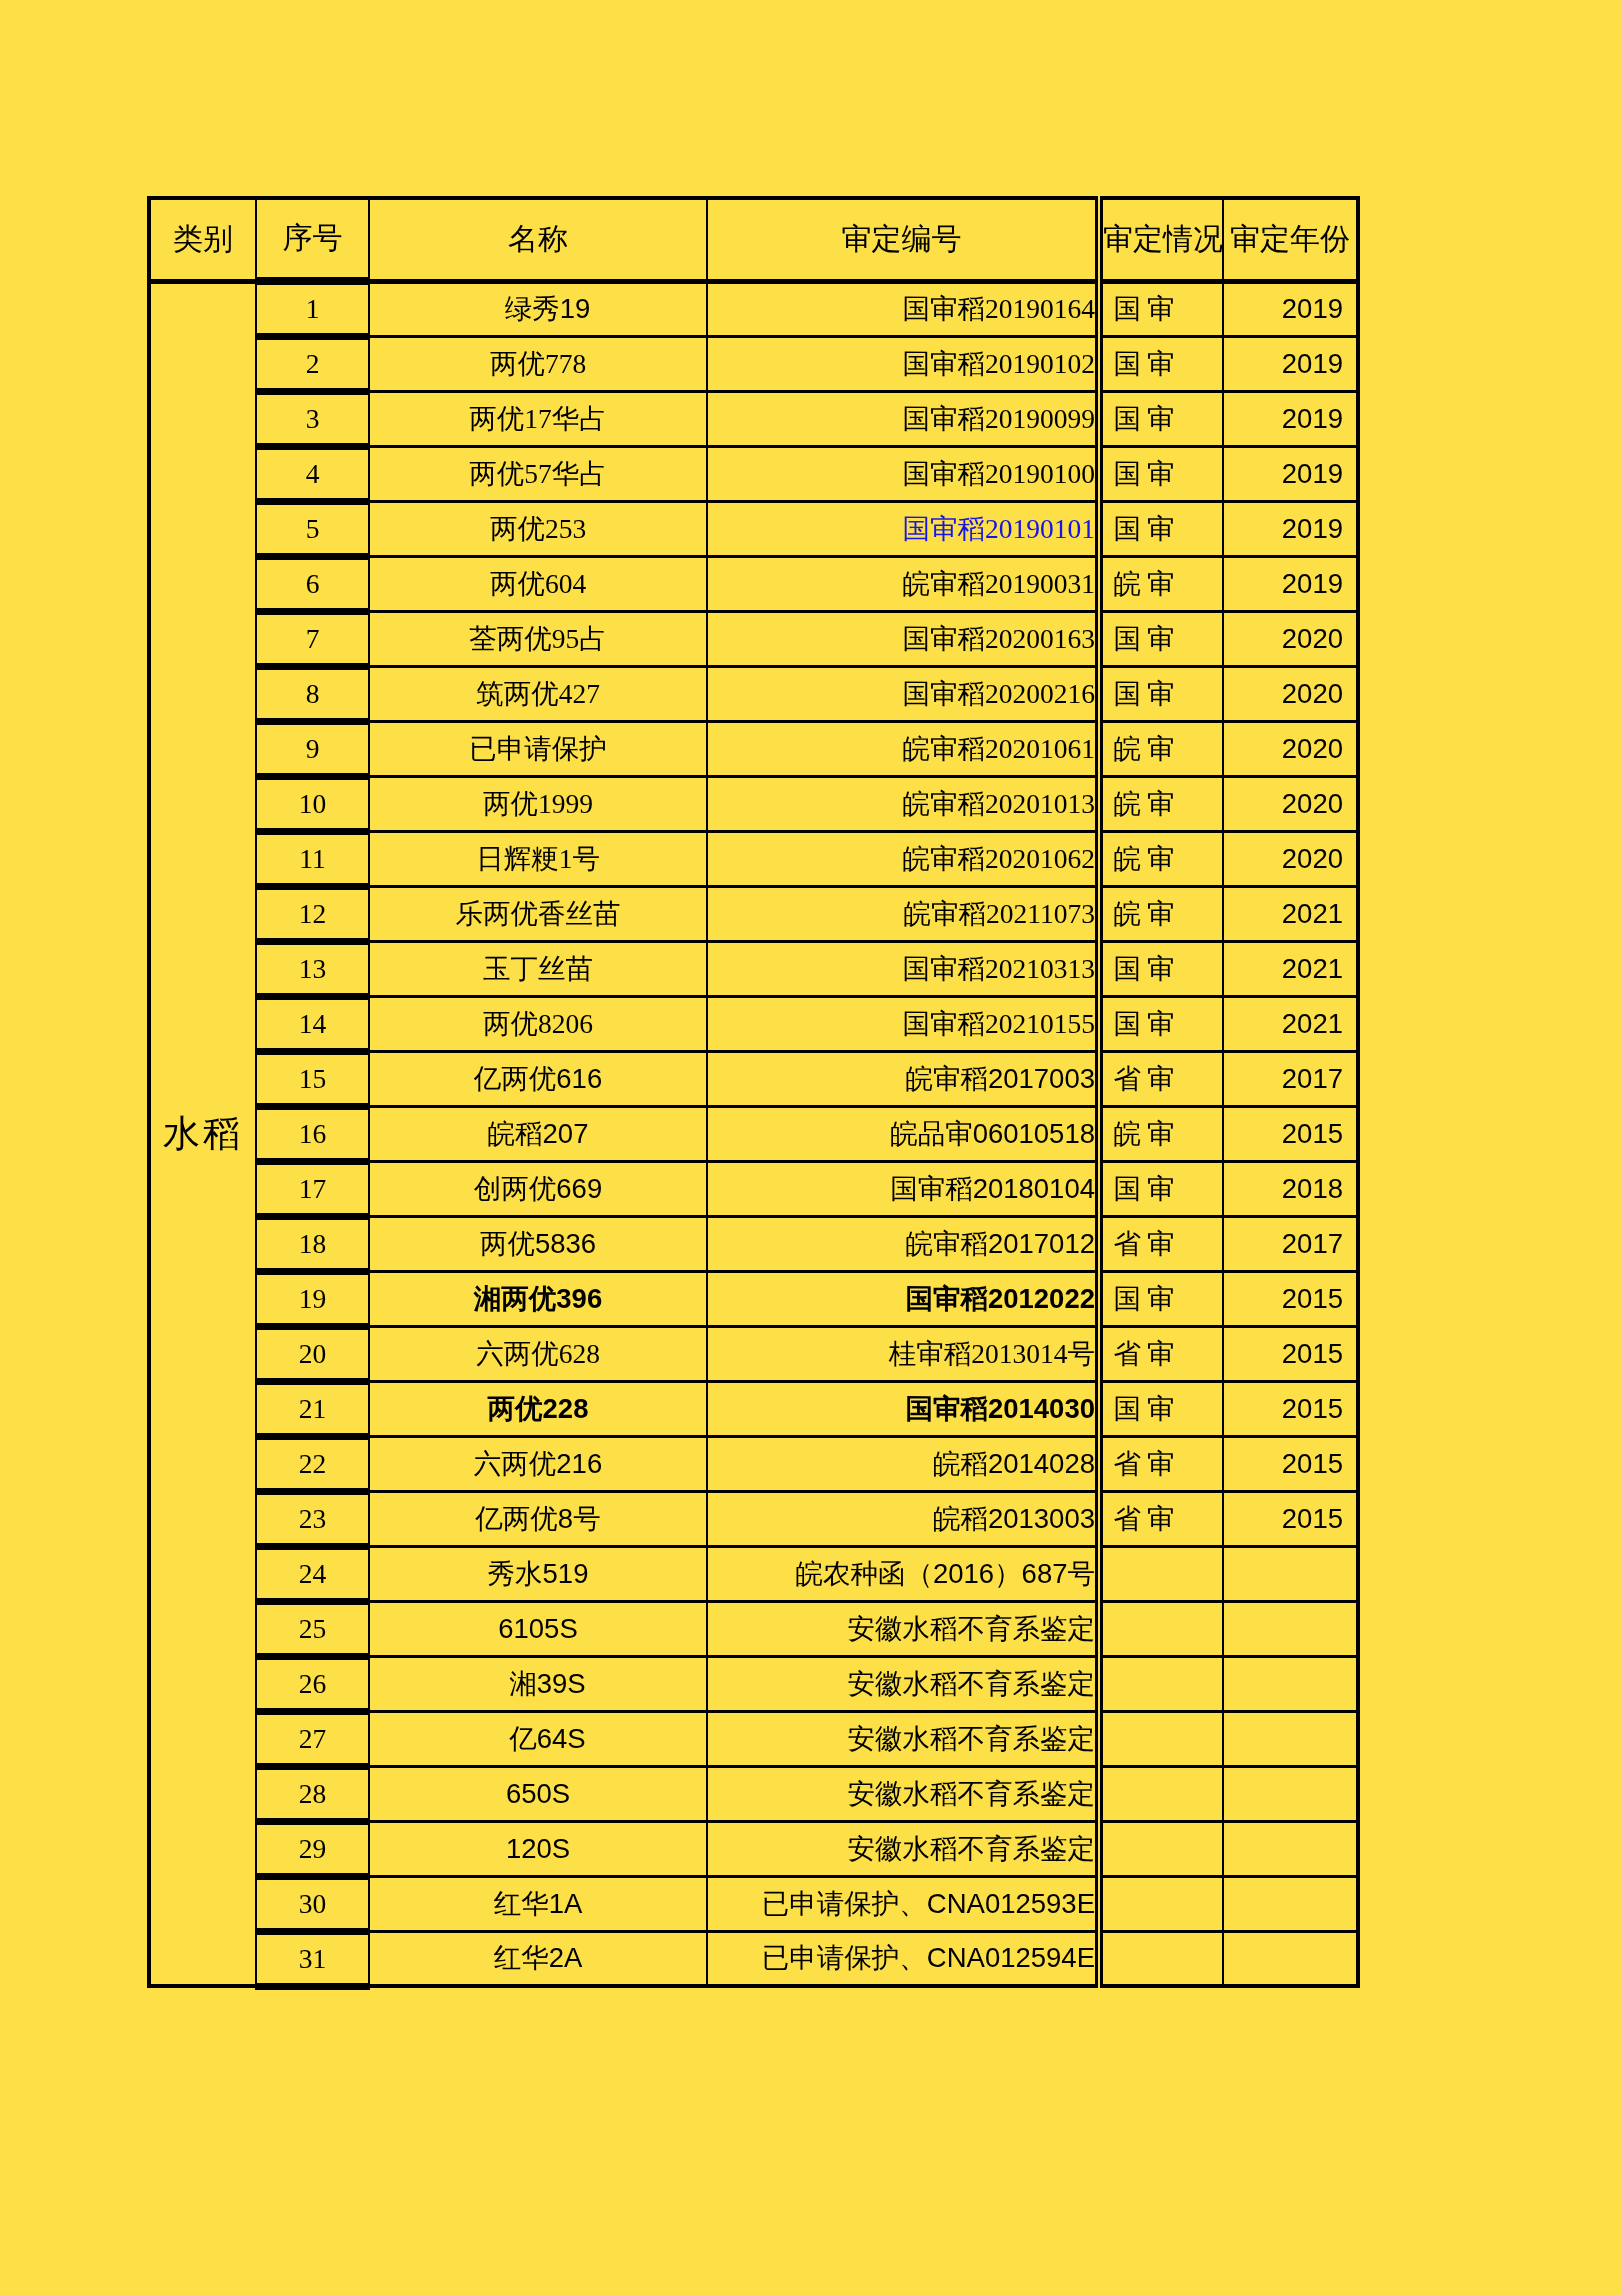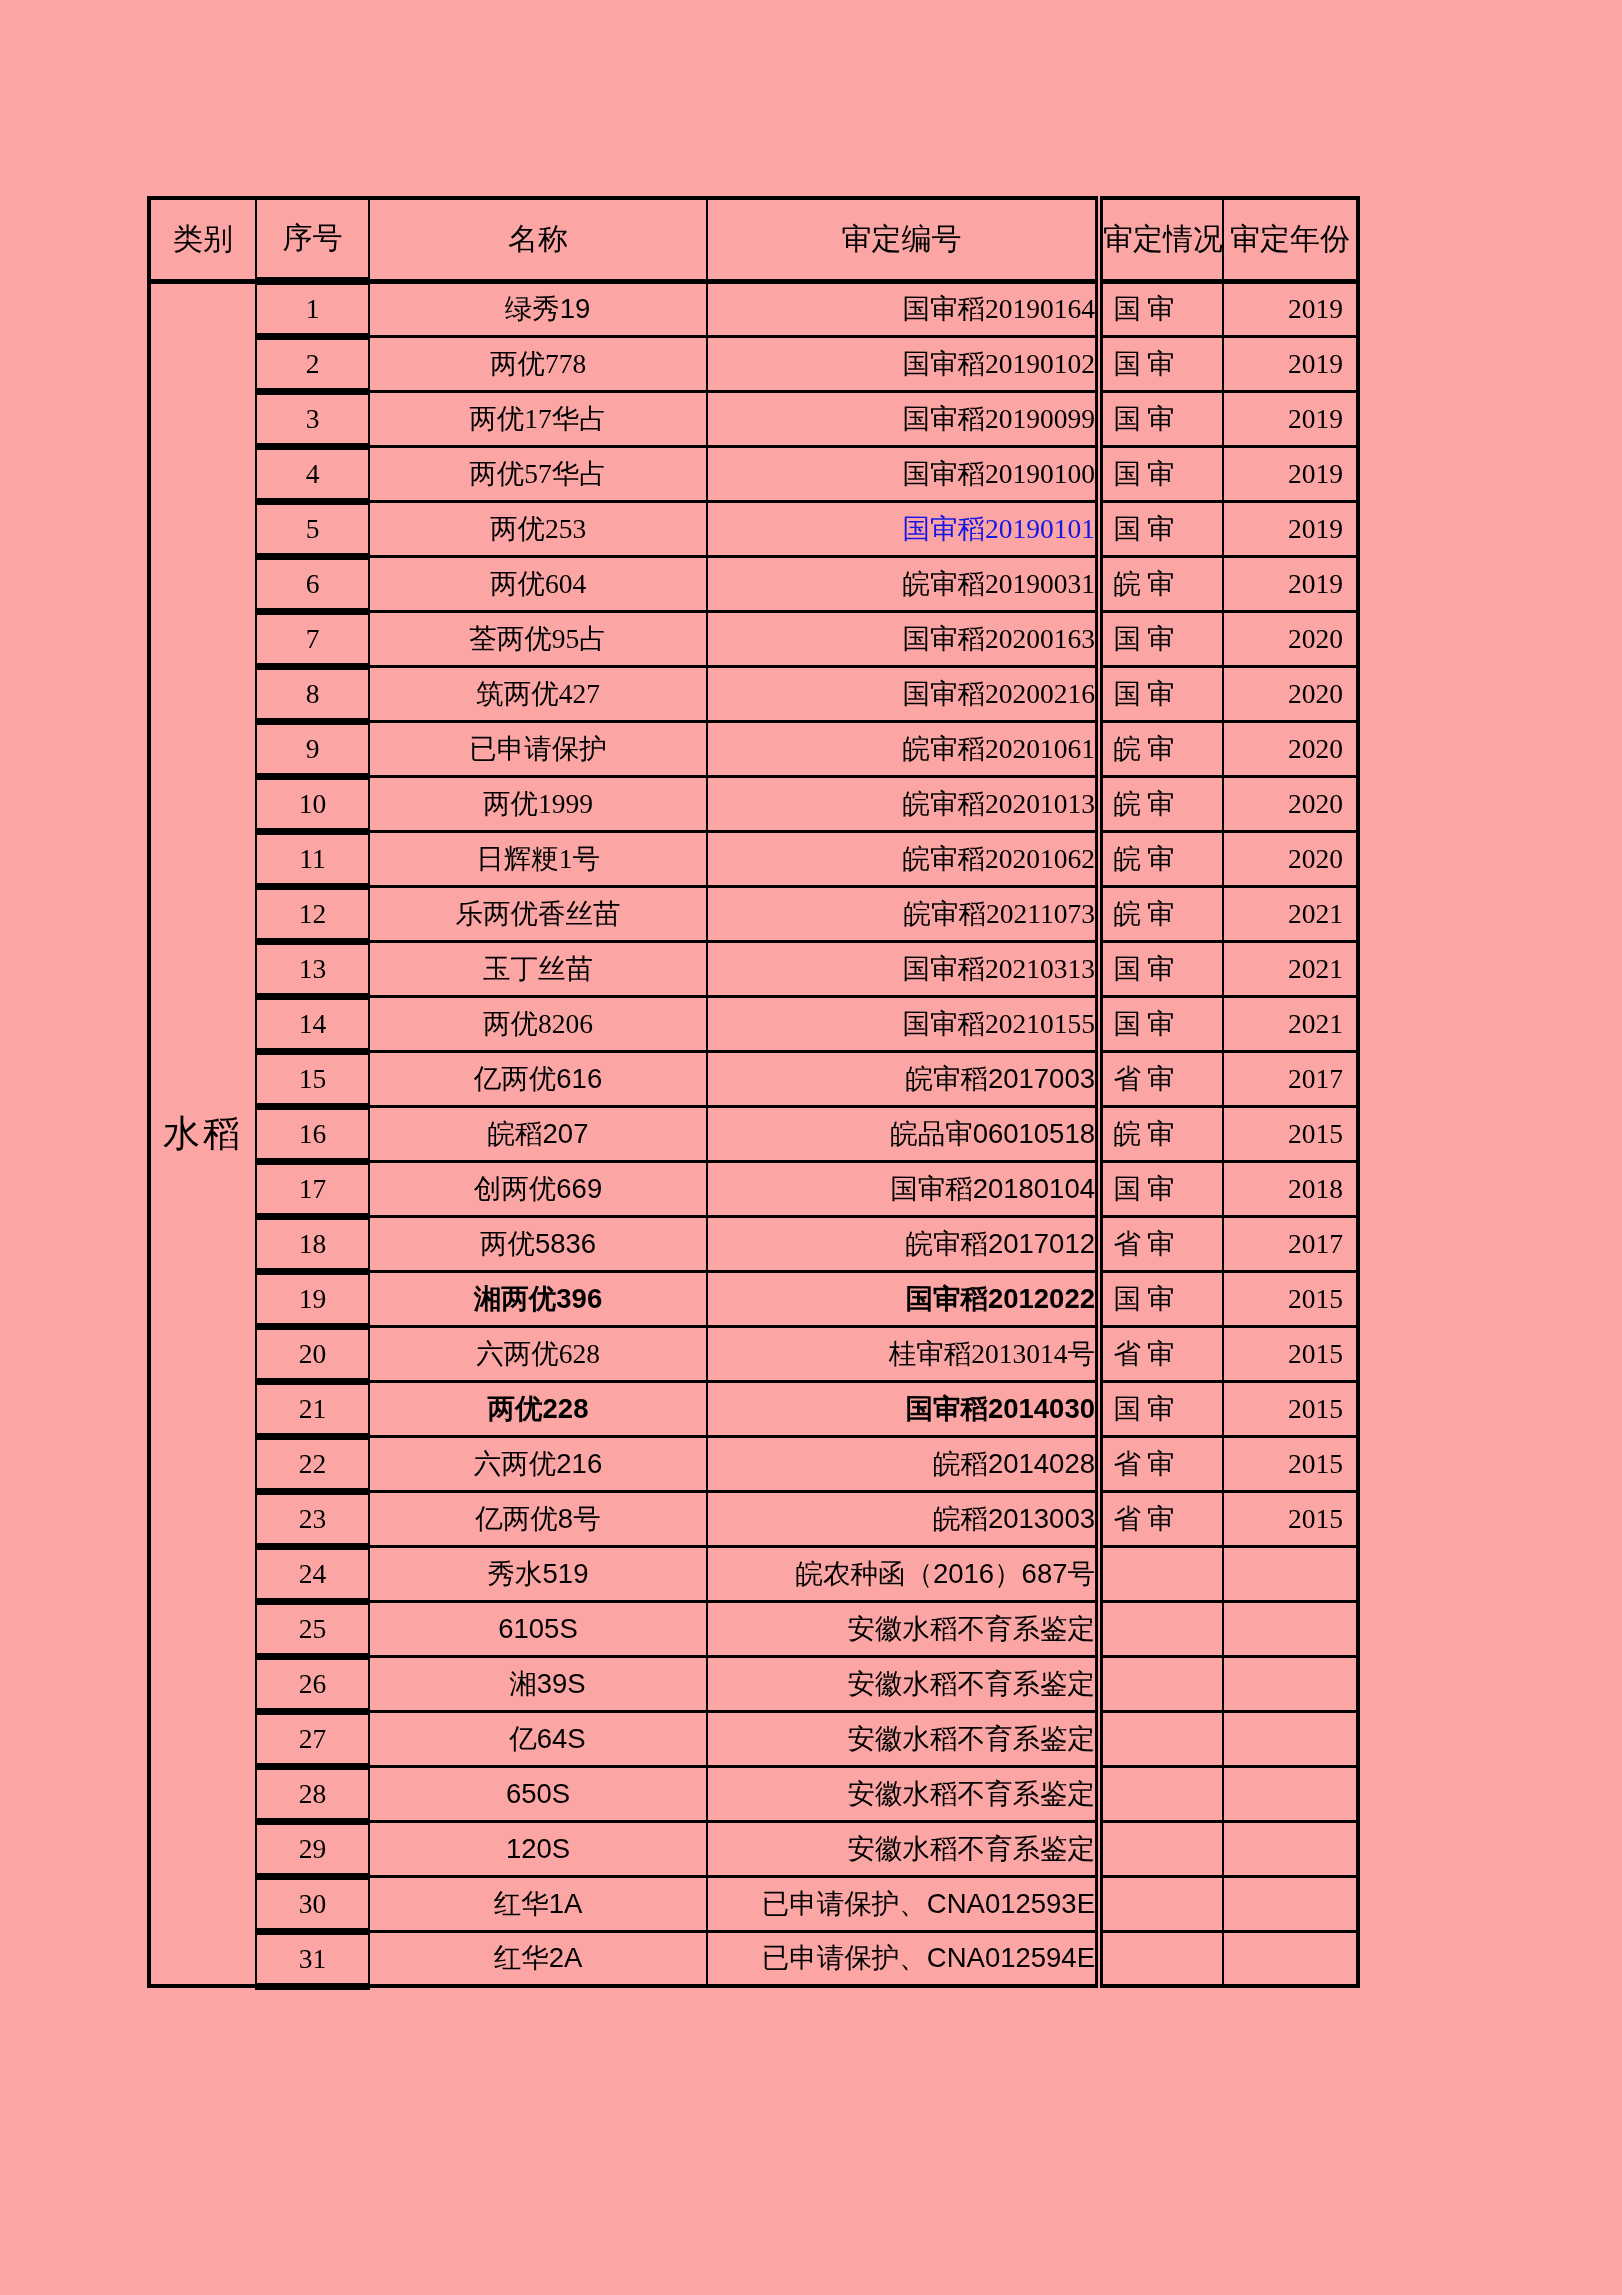--- a/index.html
+++ b/index.html
@@ -1,19 +1,19 @@
 <!DOCTYPE html>
 <html style="font-size:10.5px"><head>
 <meta charset="utf-8">
 <style>
   html,body { margin:0; padding:0; background:#ffffff; }
   .page {
     position:relative;
     width:1623px; height:2295px;
-    background:#fca5a5;
+    background:#fde047;
     overflow:hidden;
     font-family:"Liberation Serif", serif;
   }
   table.variety {
     position:absolute;
     left:147px; top:196px;
     width:1208px;
     border-collapse:collapse;
     table-layout:fixed;
     border:4.6px solid #000;
@@ -39,21 +39,21 @@
   thead th.h-seq { border-bottom-width:8.5px; }
   tbody tr { height:55px; }
   tbody td { font-size:27.5px; }
   .c-seq  { text-align:center; font-family:"Liberation Serif", serif;
             border-top-width:7.2px; border-bottom-width:7.2px; }
   .c-name { text-align:center; }
   .c-code { text-align:right;padding-left:28px; }
   .c-status { text-align:left; padding-left:10.5px; letter-spacing:0.22em;
               font-family:"Liberation Serif", serif;margin-left:44px; }
   .c-year { text-align:right; padding-right:13px;
-            font-family:Liberation Serif, serif;padding-left:47px; }
+            font-family:Liberation Sans, sans-serif;padding-left:47px; }
   .dbl, thead th.dbl { border-left:8.5px double #000; }
   .category-cell {
     font-size:37px; font-weight:400; text-align:center;
     font-family:"Liberation Serif", serif;
     letter-spacing:0.08em;
   }
   .font-serif       { font-family:"Liberation Serif", serif; }
   .font-sans        { font-family:"Liberation Sans", sans-serif; }
   .font-digits-sans { font-family:"Liberation Sans", serif;padding-left:19px; }
   .font-bold        { font-family:"Liberation Sans", sans-serif; font-weight:700;margin-left:48px; }

